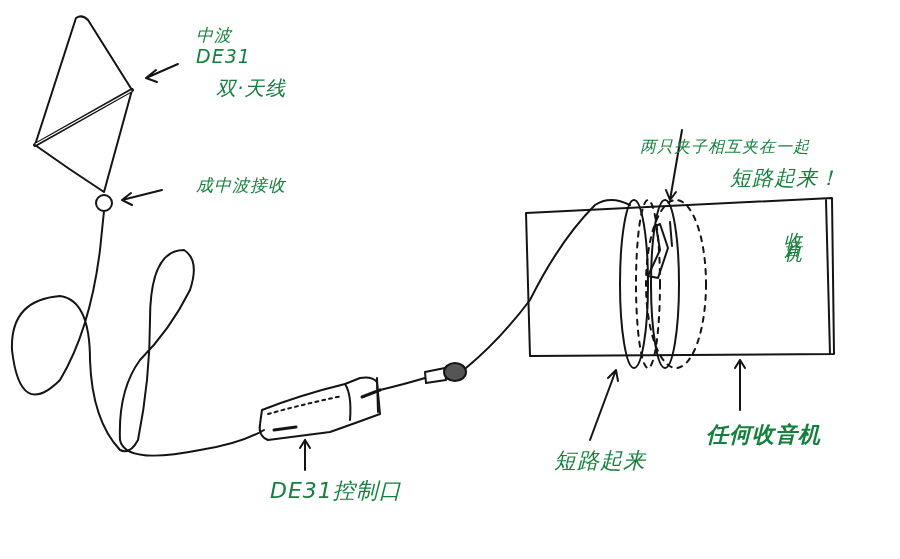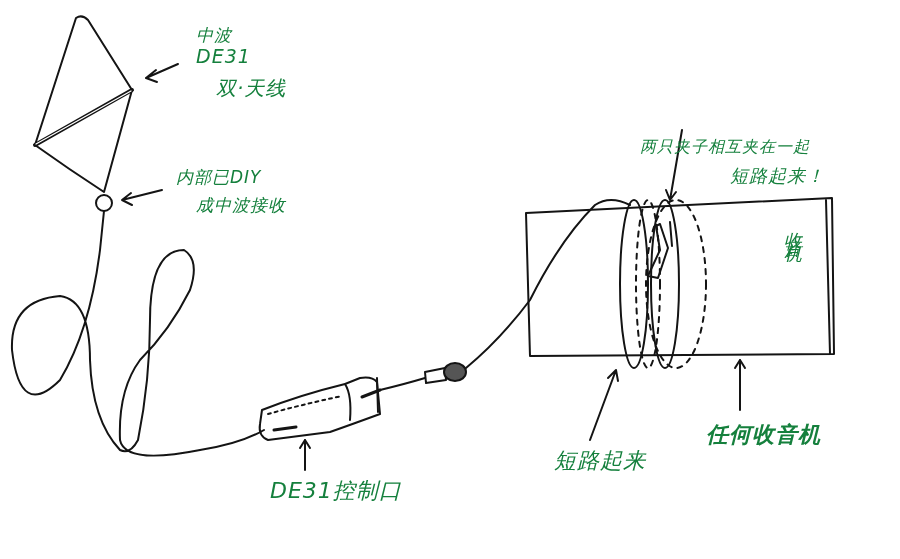--- a/index.html
+++ b/index.html
@@ -70,27 +70,26 @@
   </g>
 </svg>
 
 <div class="lbl hand" style="left:196px;top:26px;font-size:17px;">
   <div>中波</div>
   <div style="font-size:19px;">DE31</div>
   <div style="margin-left:20px;margin-top:10px;font-size:20px;">双·天线</div>
 </div>
 
 <div class="lbl hand" style="left:176px;top:168px;font-size:17px;">
-  <div>内部已DIY</div>
   <div style="margin-left:20px;margin-top:8px;">成中波接收</div>
 </div>
 
 <div class="lbl hand" style="left:640px;top:104px;font-size:16px;margin-top:34px;">
   <div>两只夹子相互夹在一起</div>
-  <div style="margin-left:90px;margin-top:10px;font-size:18px;">短路起来！</div>
+  <div style="margin-left:90px;margin-top:10px;font-size:21px;">短路起来！</div>
 </div>
 
 <div class="lbl hand v" style="left:782px;top:218px;font-size:18px;">收音机</div>
 
 <div class="lbl hand" style="left:270px;top:478px;font-size:22px;text-align:right;">DE31控制口</div>
 
 <div class="lbl hand" style="left:554px;top:448px;font-size:22px;">短路起来</div>
 
 <div class="lbl hand" style="left:706px;top:422px;font-size:22px;font-weight:bold;">任何收音机</div>
 

